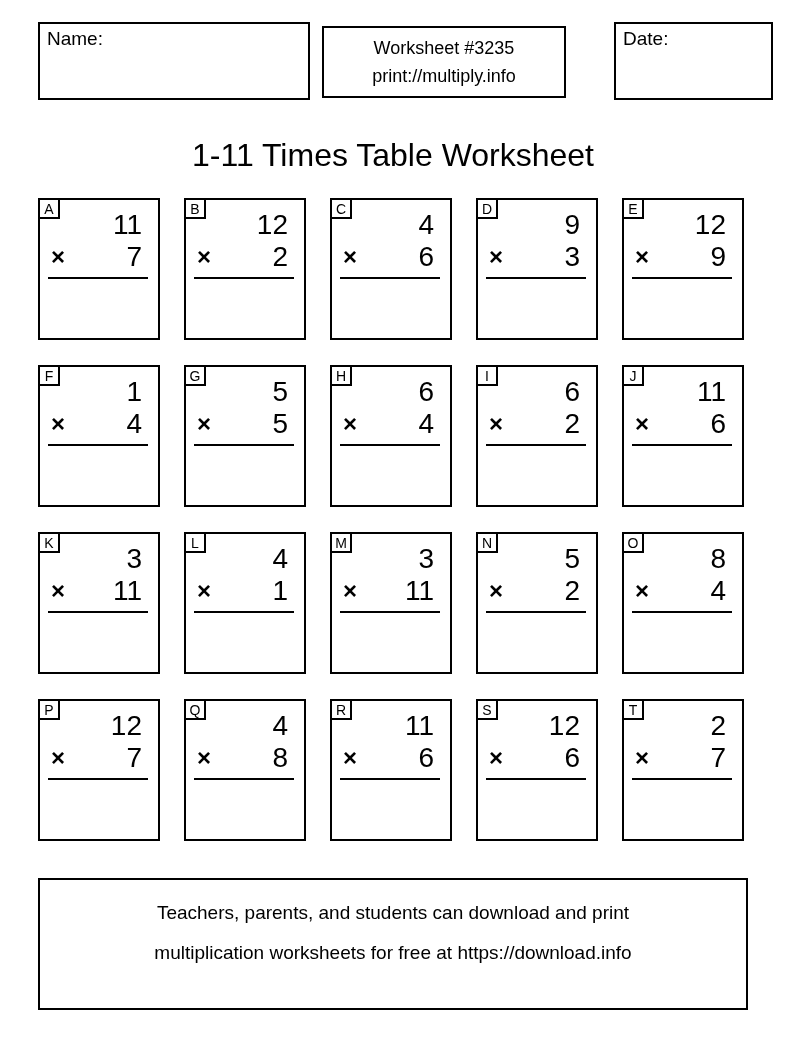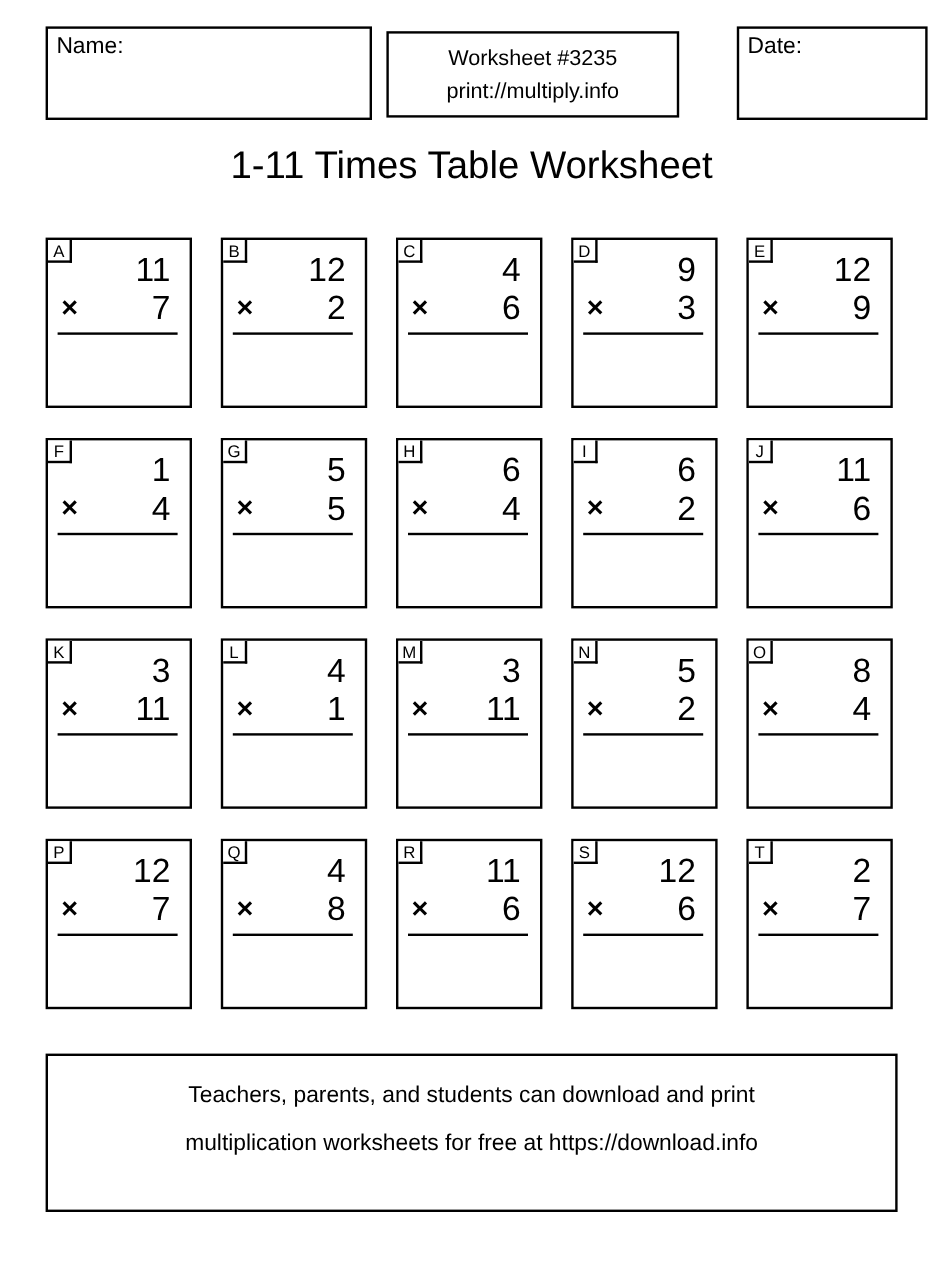--- a/index.html
+++ b/index.html
@@ -34,21 +34,21 @@
     position: absolute; left: 588px; top: 22px;
     width: 159px; height: 78px;
     border: 2px solid #000;
     padding: 4px 0 0 7px;
     font-size: 19px;
     margin-left: 26px;
   }
 
   
   .title {
-    position: absolute; left: 0; top: 118px;
+    position: absolute; left: 0; top: 136px;
     width: 786px;
     text-align: center;
     font-size: 32px;
     line-height: 38px;
   }
 
   
   .grid {
     position: absolute; left: 38px; top: 198px;
     display: grid;

